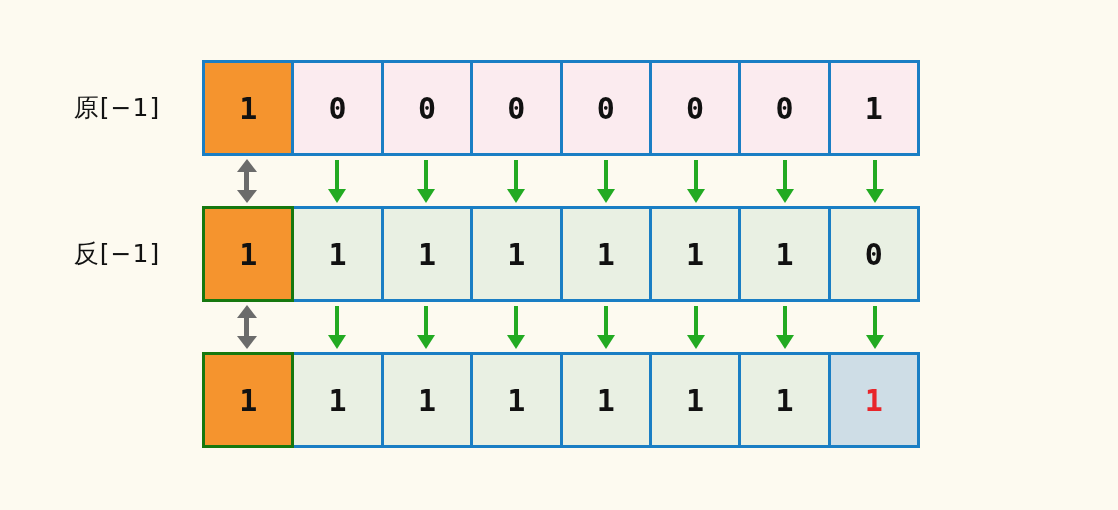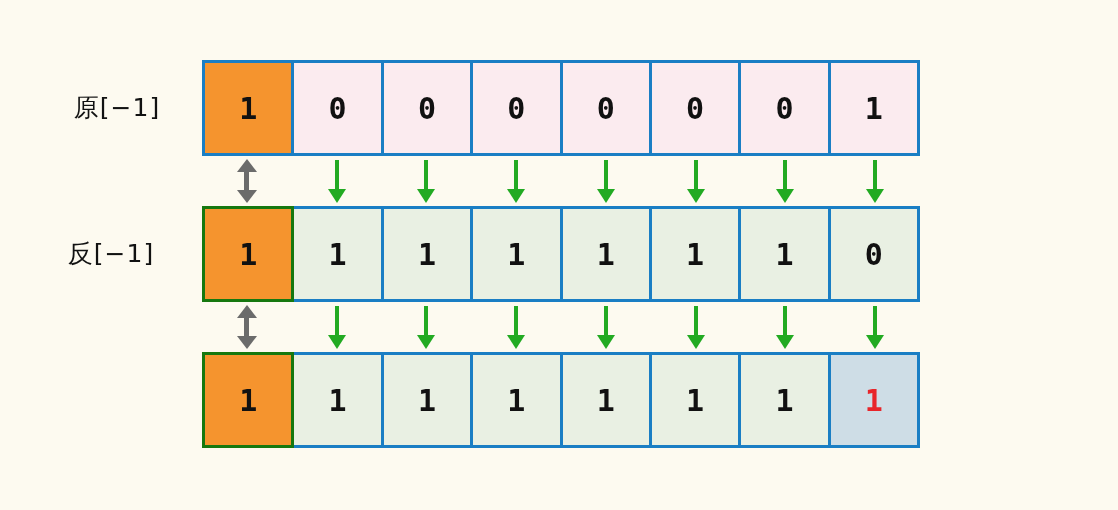--- a/index.html
+++ b/index.html
@@ -112,21 +112,21 @@
     <div class="grid-row" style="top: 60px;">
       <div class="cell orange">1</div>
       <div class="cell pink">0</div>
       <div class="cell pink">0</div>
       <div class="cell pink">0</div>
       <div class="cell pink">0</div>
       <div class="cell pink">0</div>
       <div class="cell pink">0</div>
       <div class="cell pink">1</div>
     </div>
-    <div class="row-label" style="left: 36px; top: 237px;">反[−1]</div>
+    <div class="row-label" style="left: 42px; top: 237px;">反[−1]</div>
     <div class="grid-row" style="top: 206px;">
       <div class="cell orange green-border">1</div>
       <div class="cell green">1</div>
       <div class="cell green">1</div>
       <div class="cell green">1</div>
       <div class="cell green">1</div>
       <div class="cell green">1</div>
       <div class="cell green">1</div>
       <div class="cell green">0</div>
     </div>

